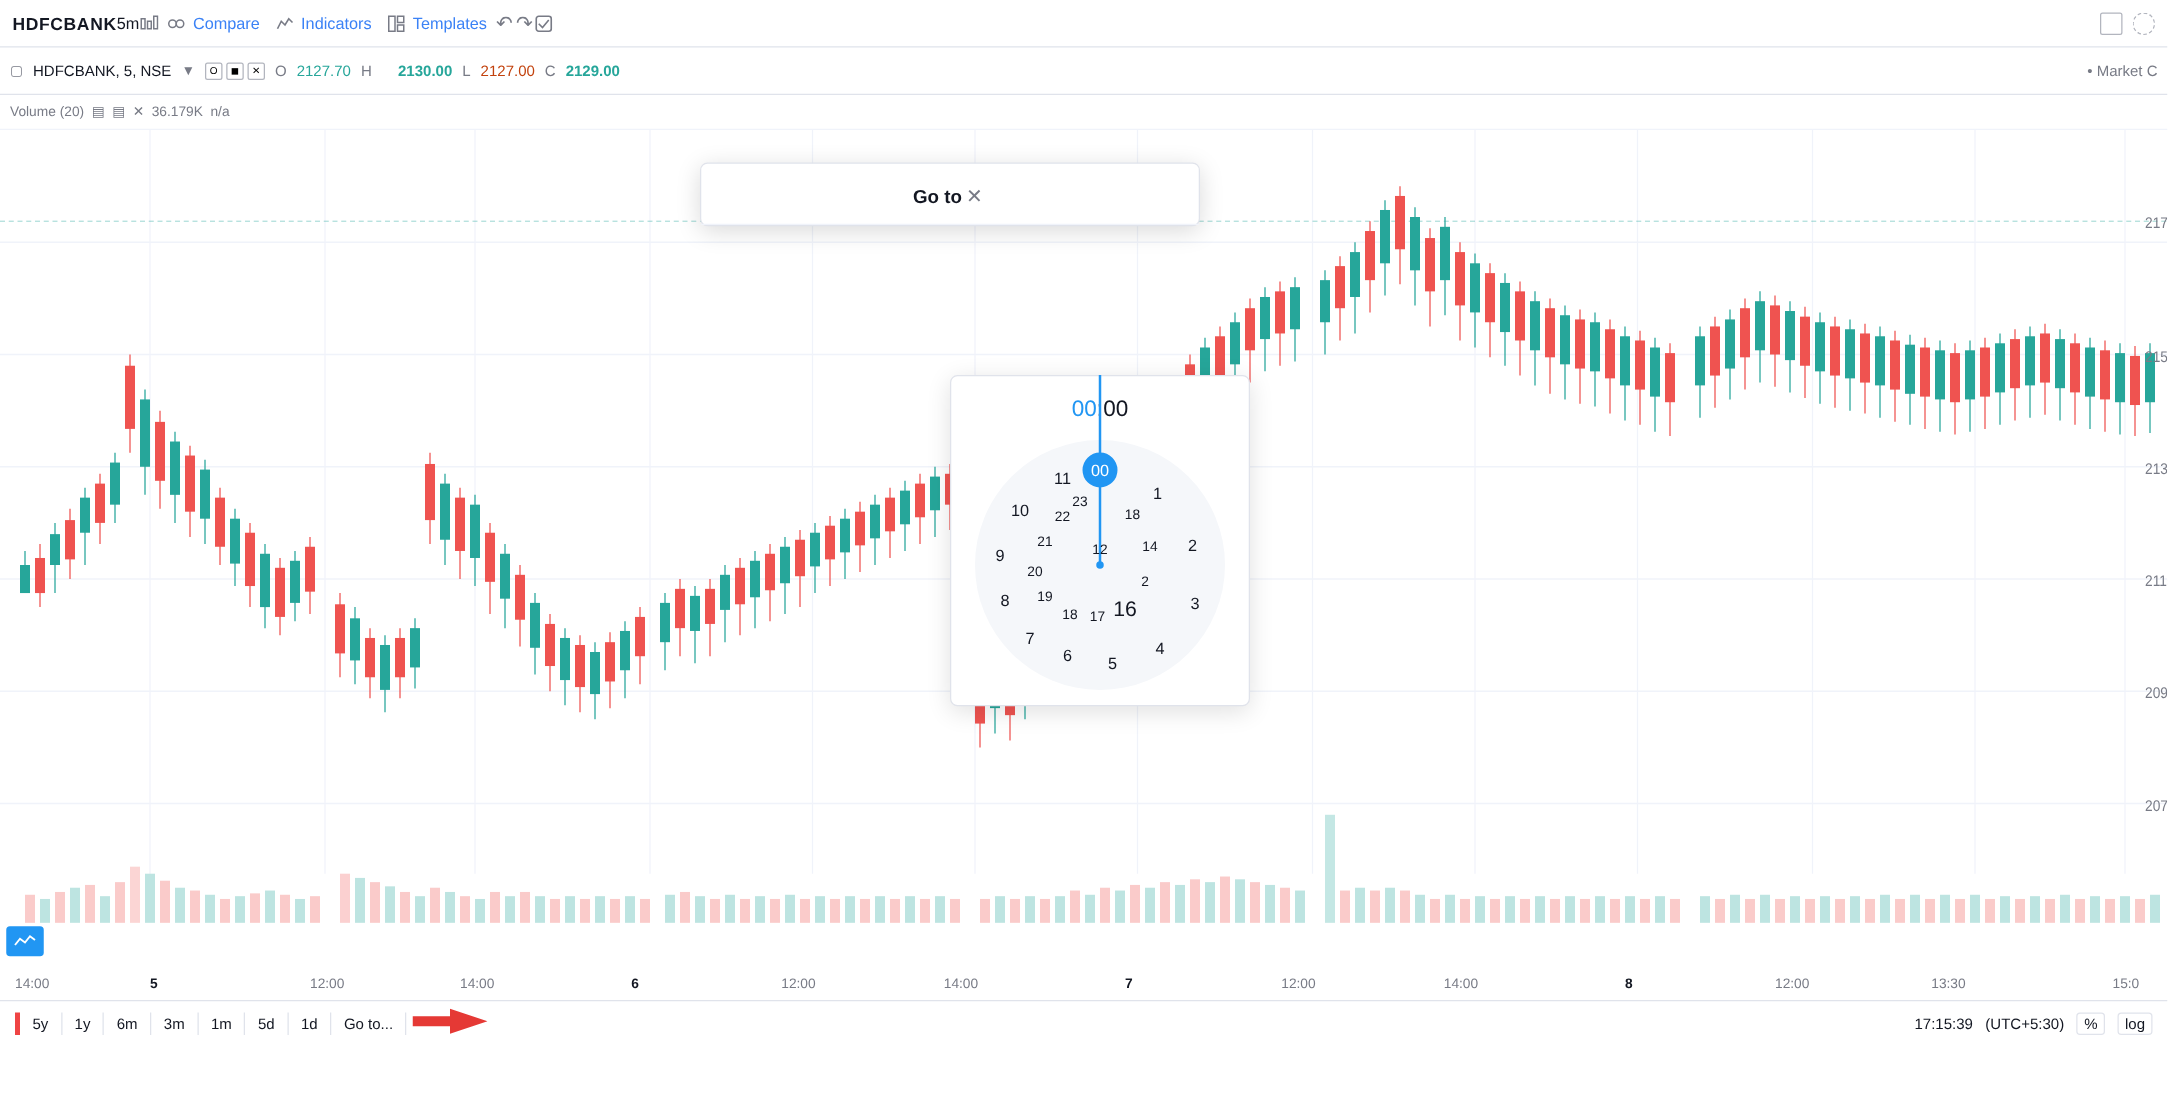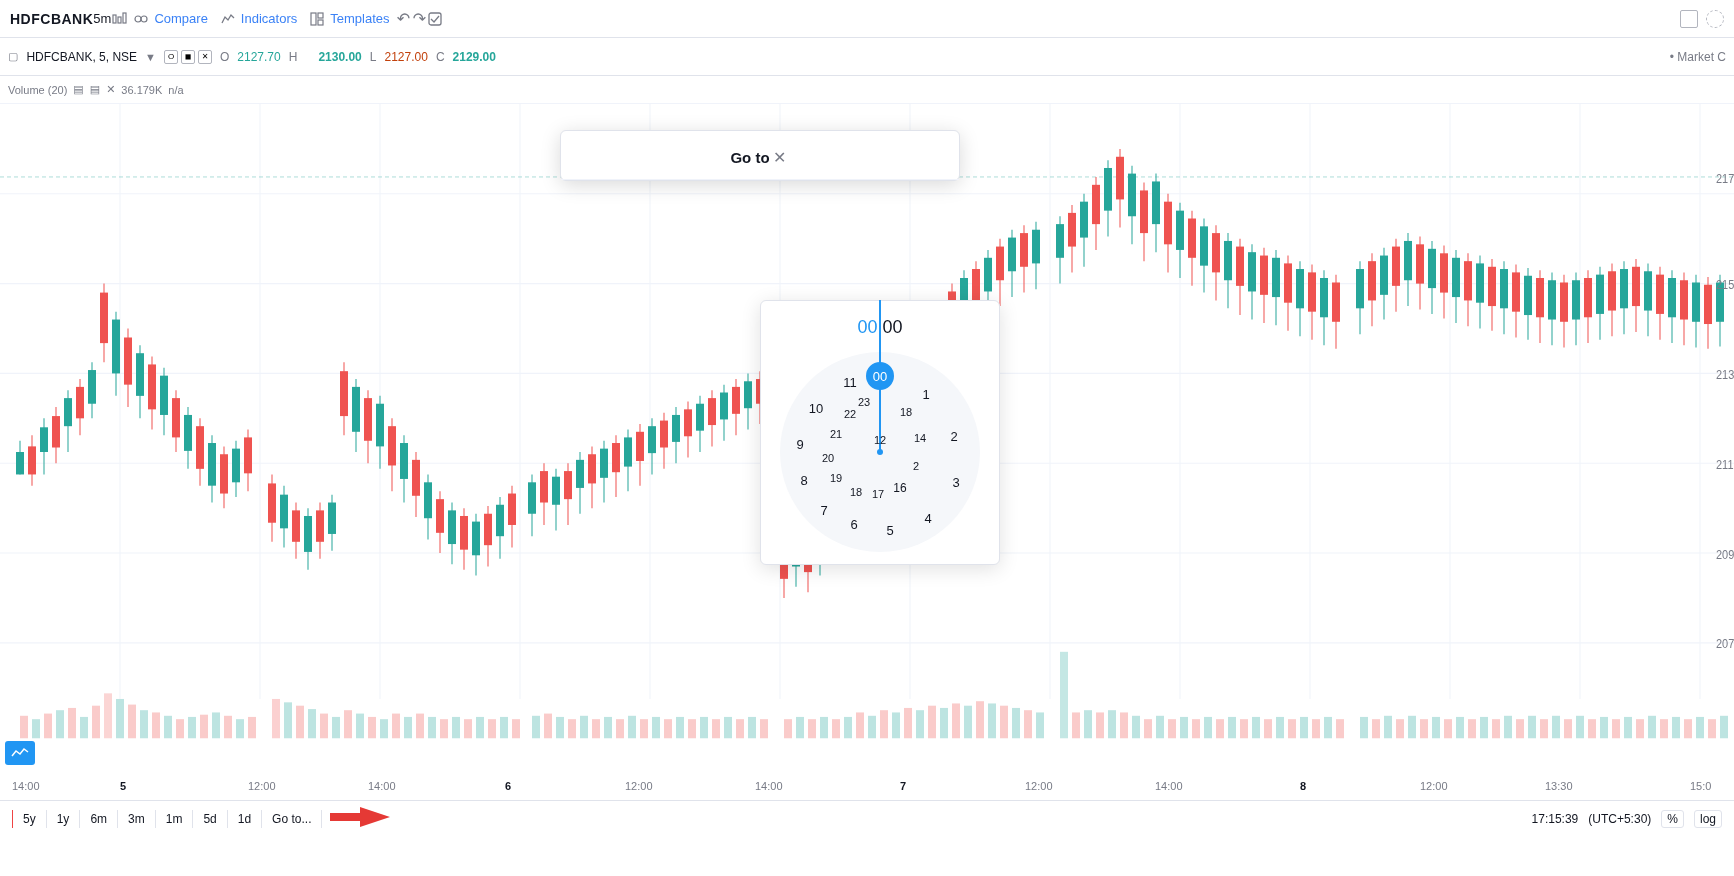--- a/index.html
+++ b/index.html
@@ -157,21 +157,21 @@
       background: #fff;
       font-size: 12px;
     }
     .bottom-nav-item {
       padding: 2px 10px;
       cursor: pointer;
       color: #131722;
       font-size: 12px;
       border-right: 1px solid #e0e3eb;
     }
-    .bottom-nav-item:first-child { border-left: 1px solid #ef4444; }
+    .bottom-nav-item:first-child { border-left: 4px solid #ef4444; }
     .goto-btn {
       color: #131722;
       cursor: pointer;
       padding: 2px 10px;
       border-right: 1px solid #e0e3eb;
     }
     .bottom-nav-right {
       margin-left: auto;
       display: flex;
       align-items: center;
@@ -991,21 +991,21 @@
     <div class="clock-number" style="top:15%;left:35%;">11</div>
 
     <div class="clock-number" style="top:24%;left:50%;font-size:11px;margin-top:40px;">12</div>
 
     <div class="clock-number" style="top:30%;left:63%;font-size:11px;">18</div>
 
     <div class="clock-number" style="top:43%;left:70%;font-size:11px;">14</div>
 
     <div class="clock-number" style="top:57%;left:68%;font-size:11px;">2</div>
 
-    <div class="clock-number" style="top:68%;left:60%;font-size:12px;">16</div>
+    <div class="clock-number" style="top:68%;left:60%;font-size:17px;">16</div>
 
     <div class="clock-number" style="top:71%;left:49%;font-size:11px;">17</div>
 
     <div class="clock-number" style="top:70%;left:38%;font-size:11px;">18</div>
 
     <div class="clock-number" style="top:63%;left:28%;font-size:11px;">19</div>
 
     <div class="clock-number" style="top:53%;left:24%;font-size:11px;">20</div>
 
     <div class="clock-number" style="top:41%;left:28%;font-size:11px;">21</div>

